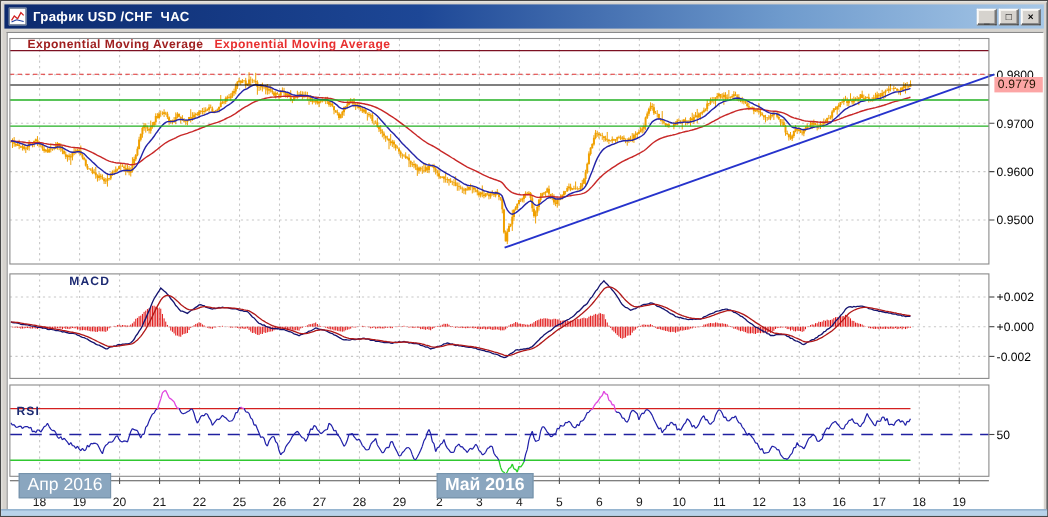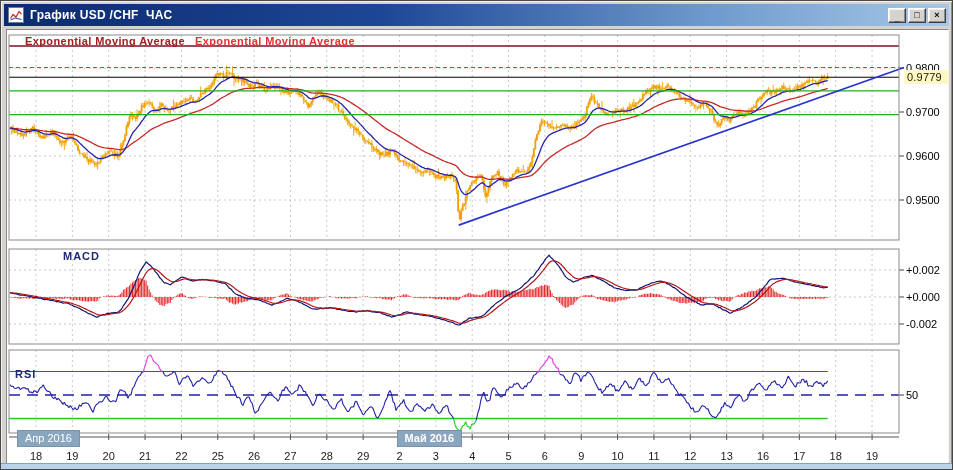--- a/index.html
+++ b/index.html
@@ -23,21 +23,21 @@
     border:1px solid;border-color:#8a8a8a #f5f4f0 #f5f4f0 #8a8a8a;box-sizing:content-box;}
   .chartpanel svg{position:absolute;left:0;top:0;display:block;}
   .emalabels{position:absolute;left:6px;top:5px;display:flex;gap:10px;font-size:11px;font-weight:bold;
     letter-spacing:.4px;white-space:nowrap;margin-left:12px;}
   .panelabel{position:absolute;font-size:11px;color:#1c2a72;letter-spacing:1px;font-weight:bold;}
   #macdlabel{left:8px;top:220px;padding-left:48px;}
   #rsilabel{left:8px;top:338px;}
   .pricebadge{position:absolute;left:897px;width:38px;background:#ffa81f;color:#201400;font-size:11px;
     padding:1px 3px;letter-spacing:.2px;}
   .monthbadge{position:absolute;top:400px;background:#8aa6bf;border:1px solid #7693ab;color:#ffffff;
-    font-size:11px;padding:1px 7px 2px;white-space:nowrap;}
+    font-size:16px;padding:1px 7px 2px;white-space:nowrap;}
   .bluestrip{position:absolute;left:0;right:0;bottom:0;height:5px;background:#b9d3ea;border-top:1px solid #7fa3c2;}
 </style>
 </head>
 <body>
 
 <div class="window">
   <div class="titlebar">
     <span class="ticon">
       <svg width="12" height="12" viewBox="0 0 12 12">
         <polyline points="0.5,9.5 3,5.5 6,8 9,2.5 11.5,5" fill="none" stroke="#d02020" stroke-width="1.2"></polyline>
@@ -229,19 +229,19 @@
         <text x="828.7" y="430" fill="#1a1a1a" font-size="11" font-family="&quot;Liberation Sans&quot;,sans-serif" text-anchor="middle">18</text>
         <line x1="865.0500000000001" y1="404" x2="865.0500000000001" y2="410" stroke="#555"></line>
         <text x="865.0500000000001" y="430" fill="#1a1a1a" font-size="11" font-family="&quot;Liberation Sans&quot;,sans-serif" text-anchor="middle">19</text>
       </svg>
     <div class="emalabels">
       <span id="ema1" style="color: rgb(160, 32, 32);">Exponential Moving Average</span>
       <span id="ema2" style="color: rgb(232, 48, 48);">Exponential Moving Average</span>
     </div>
     <div class="panelabel" id="macdlabel">MACD</div>
     <div class="panelabel" id="rsilabel">RSI</div>
-    <div class="pricebadge" id="pricebadge" style="top: 40.24px; background: #fef9c3;">0.9779</div>
+    <div class="pricebadge" id="pricebadge" style="top: 40.24px; background: #fca5a5;">0.9779</div>
     <div class="monthbadge" id="month0" style="left: 10px;">Апр 2016</div>
     <div class="monthbadge" id="month1" style="left: 389.5px; font-weight: bold;">Май 2016</div>
   </div>
 
   <div class="bluestrip"></div>
 </div>
 
 </body></html>

